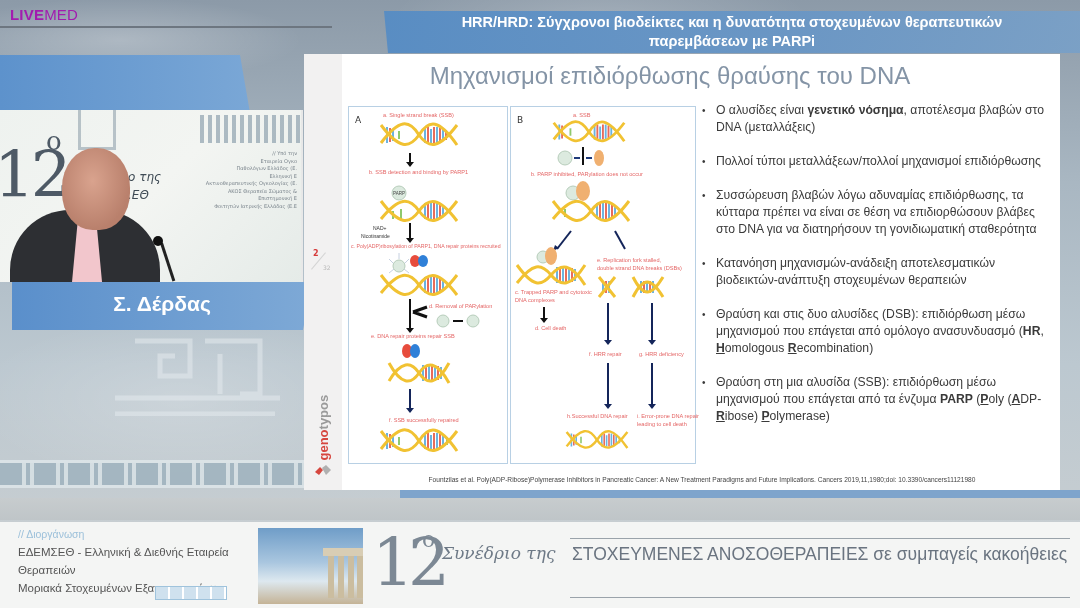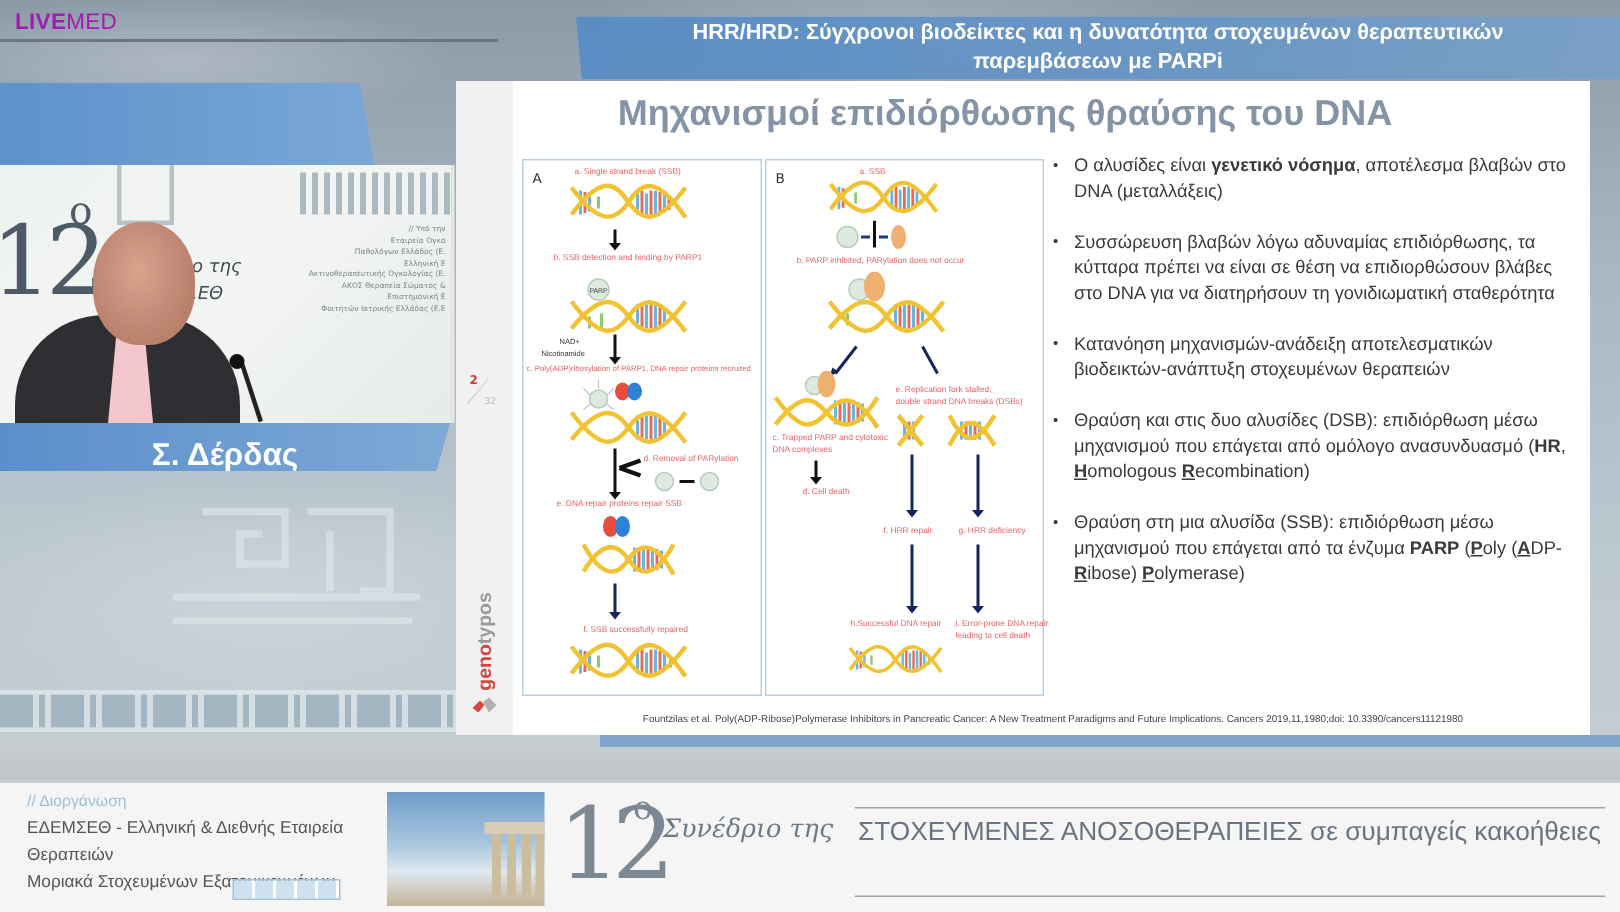--- a/index.html
+++ b/index.html
@@ -79,21 +79,21 @@
     position: absolute; left: 62px; top: 38px; width: 68px; height: 82px;
     background: radial-gradient(ellipse at 45% 40%, #d9a38e, #b9806c 70%);
     border-radius: 48% 48% 45% 45%;
   }
   .mic-stem {
     position: absolute; left: 160px; top: 133px; width: 3px; height: 40px;
     background: #222; transform: rotate(-18deg); transform-origin: top;
   }
   .mic-head { position: absolute; left: 153px; top: 126px; width: 10px; height: 10px; border-radius: 50%; background: #111; }
   .speaker-name-bar {
-    position: absolute; left: 0; top: 282px; width: 300px; height: 32px;
+    position: absolute; left: 12px; top: 282px; width: 300px; height: 48px;
     background: linear-gradient(90deg, #5a8fcb, #7ea9d6);
     clip-path: polygon(0 0, 100% 0, 97% 100%, 0 100%);
     color: #fff; font-family: "Liberation Sans", sans-serif; font-weight: 700;
     font-size: 21px; text-align: center; line-height: 44px;
   }
   .key-decor {
     position: absolute; left: 115px; top: 336px; width: 165px; height: 80px;
     opacity: 0.55;
   }
   .meander-strip {
@@ -119,21 +119,21 @@
     position: absolute; left: -24px; top: 356px; transform: rotate(-90deg); transform-origin: center;
     font-family: "Liberation Sans", sans-serif; font-size: 13px; font-weight: 700; white-space: nowrap; width: 86px;
   }
   .genotypos .g1 { color: #d6463e; }
   .genotypos .g2 { color: #9a9a9a; }
   .genotypos-logo {
     position: absolute; left: 10px; top: 410px; width: 18px; height: 14px;
   }
   .slide-title {
     position: absolute; left: 38px; top: 8px; width: 608px; text-align: center;
-    font-family: "Liberation Sans", sans-serif; font-size: 24px; color: #8494a6; font-weight: 700; padding-left: 48px;
+    font-family: "Liberation Sans", sans-serif; font-size: 24px; color: #8494a6; font-weight: 400; padding-left: 48px;
   }
   .panel {
     position: absolute; top: 52px; height: 358px; border: 1px solid #b8d0e4; background: #fff;
   }
   .panel-a { left: 44px; width: 160px; }
   .panel-b { left: 206px; width: 186px; }
   .panel-letter { position: absolute; left: 6px; top: 8px; font-size: 9px; color: #333; }
   .ann { position: absolute; font-family: "Liberation Sans", sans-serif; font-size: 5.6px; color: #e46666; white-space: nowrap; line-height: 7px; }
   .dna { position: absolute; }
   .arrow-d { position: absolute; width: 2px; background: #14255a; }
@@ -413,20 +413,21 @@
           <path d="M11 7v14M49 6v16M55 6v16M61 7v14" stroke="#e86b5a"></path>
           <path d="M20 10v8M68 10v8" stroke="#8fc96d"></path>
         </g>
       <path d="M2 22 C20 -2 30 -2 40 14 C50 28 60 28 78 4" stroke="#f1c232" stroke-width="3" fill="none"></path>
       <path d="M2 4 C20 28 30 28 40 14 C50 -2 60 -2 78 24" stroke="#f1c232" stroke-width="3" fill="none"></path>
     </svg>
   </div>
 
   <div class="bullets">
     <div class="bullet"><span>Ο αλυσίδες είναι </span><b>γενετικό νόσημα</b><span>, αποτέλεσμα βλαβών στο DNA (μεταλλάξεις)</span></div>
+    <div class="bullet">Πολλοί τύποι μεταλλάξεων/πολλοί μηχανισμοί επιδιόρθωσης</div>
     <div class="bullet">Συσσώρευση βλαβών λόγω αδυναμίας επιδιόρθωσης, τα κύτταρα πρέπει να είναι σε θέση να επιδιορθώσουν βλάβες στο DNA  για να διατηρήσουν τη γονιδιωματική σταθερότητα</div>
     <div class="bullet">Κατανόηση μηχανισμών-ανάδειξη αποτελεσματικών βιοδεικτών-ανάπτυξη στοχευμένων θεραπειών</div>
     <div class="bullet"><span>Θραύση και στις δυο αλυσίδες (DSB): επιδιόρθωση μέσω μηχανισμού που επάγεται από ομόλογο ανασυνδυασμό (</span><b>HR</b><span>, </span><b><u>H</u></b><span>omologous </span><b><u>R</u></b><span>ecombination)</span></div>
     <div class="bullet"><span>Θραύση στη μια αλυσίδα (SSB): επιδιόρθωση μέσω μηχανισμού που επάγεται από τα ένζυμα </span><b>PARP</b><span> (</span><b><u>P</u></b><span>oly (</span><b><u>A</u></b><span>DP-</span><b><u>R</u></b><span>ibose) </span><b><u>P</u></b><span>olymerase)</span></div>
   </div>
 
   <div class="citation">Fountzilas et al. Poly(ADP-Ribose)Polymerase Inhibitors in Pancreatic Cancer: A New Treatment Paradigms and Future Implications. Cancers 2019,11,1980;doi: 10.3390/cancers11121980</div>
 </div>
 
 <div class="bottom-blue"></div>

